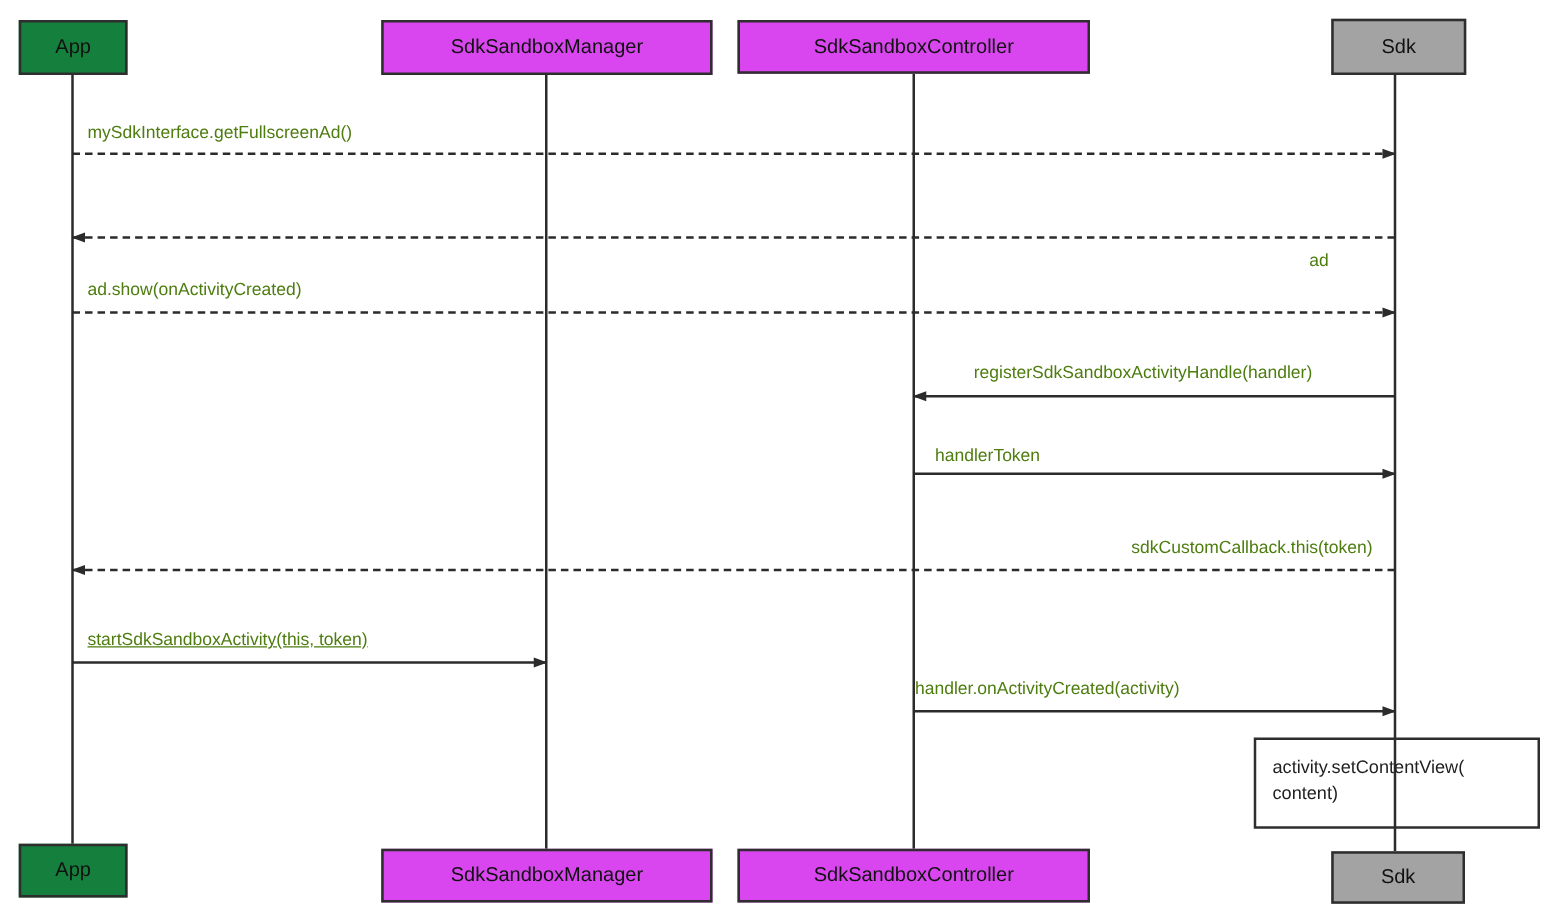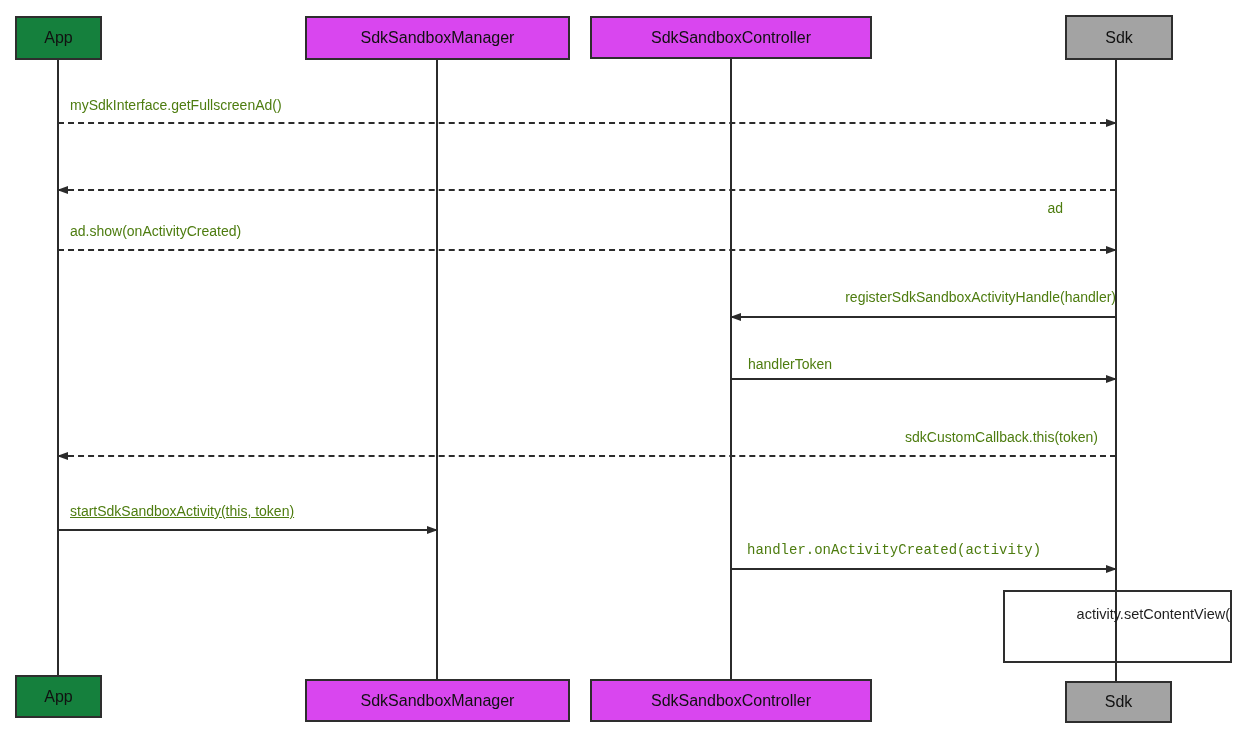--- a/index.html
+++ b/index.html
@@ -50,36 +50,36 @@
   .ah-right{right:-1px;border-top:4px solid transparent;border-bottom:4px solid transparent;border-left:11px solid #2b2b2b;}
   .ah-left{left:-1px;border-top:4px solid transparent;border-bottom:4px solid transparent;border-right:11px solid #2b2b2b;}
 
   .m1{left:58px;top:122px;width:1058px;}
   .m1 .mlabel{left:12px;top:-26px;}
   .m2{left:58px;top:189px;width:1058px;}
   .m2 .mlabel{right:53px;top:-26px;margin-top:36px;}
   .m3{left:58px;top:249px;width:1058px;}
   .m3 .mlabel{left:12px;top:-27px;}
   .m4{left:731px;top:316px;width:385px;}
-  .m4 .mlabel{left:0;right:0;top:-28px;text-align:right;}
+  .m4 .mlabel{left:0;right:0;top:-28px;text-align:left;padding-left:48px;}
   .m5{left:731px;top:378px;width:385px;}
   .m5 .mlabel{left:17px;top:-23px;}
   .m6{left:58px;top:455px;width:1058px;}
   .m6 .mlabel{right:18px;top:-27px;}
   .m7{left:58px;top:529px;width:379px;}
   .m7 .mlabel{left:12px;top:-27px;text-decoration:underline;}
   .m8{left:731px;top:568px;width:385px;}
-  .m8 .mlabel{left:16px;top:-27px;font-family:Liberation Mono, monospace;}
+  .m8 .mlabel{left:1px;top:-27px;}
 
   
   .note{
     position:absolute;left:1003px;top:590px;width:229px;height:73px;
     border:2px solid #2e2e2e;box-sizing:border-box;background:transparent;
     padding:12px 0 0 13px;
-    font-size:14.5px;color:#1f1f1f;line-height:21px;text-align:right;
+    font-size:14.5px;color:#1f1f1f;line-height:21px;
   }
 </style>
 </head>
 <body>
 
 <div class="canvas">
 
   <div class="lifeline ll-app"></div>
   <div class="lifeline ll-manager"></div>
   <div class="lifeline ll-controller"></div>
@@ -141,20 +141,21 @@
   </div>
 
   <div class="message m8">
     <div class="mline solid"></div>
     <div class="ah ah-right"></div>
     <div class="mlabel">handler.onActivityCreated(activity)</div>
   </div>
 
   <div class="note">
     <div>activity.setContentView(</div>
+    <div>content)</div>
   </div>
 
   <div class="pbox fill-pink p-app-bottom">
     <span>App</span>
   </div>
   <div class="pbox fill-yellow p-manager-bottom">
     <span>SdkSandboxManager</span>
   </div>
   <div class="pbox fill-yellow p-controller-bottom">
     <span>SdkSandboxController</span>

